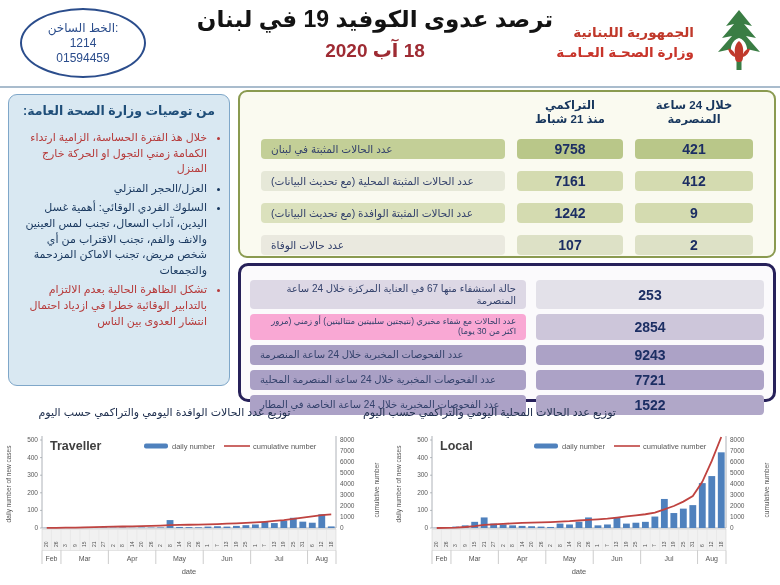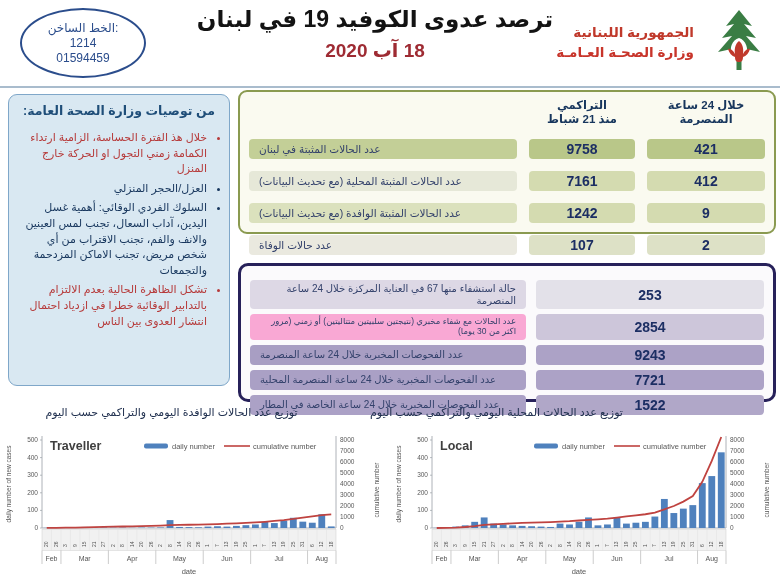--- a/index.html
+++ b/index.html
@@ -30,22 +30,22 @@
     background:#d9e8f2;border:1px solid #7fa7c9;border-radius:9px;padding:0 8px;direction:rtl;
   }
   .sidebar-title{color:#1f4e79;font-weight:bold;font-size:12.5px;text-align:center;margin:8px 0 12px}
   .sidebar ul{margin:0;padding:0 14px 0 2px;list-style:disc;font-size:11px;line-height:1.42;text-align:right}
   .sidebar li{margin-bottom:4px}
   .sidebar li.red{color:#b63a3a}
   .sidebar li.navy{color:#17365d}
 
   
   .cases-table{
-    position:absolute;left:238px;top:90px;width:538px;height:144px;box-sizing:border-box;
-    background:#fafaf0;border:2px solid #8a9a50;border-radius:9px;padding:6px 9px;
+    position:absolute;left:238px;top:90px;width:538px;height:168px;box-sizing:border-box;
+    background:#fafaf0;border:2px solid #8a9a50;border-radius:9px;padding:6px 21px;
     display:grid;grid-template-columns:1fr 106px 118px;column-gap:10px;row-gap:5px;
     direction:ltr;align-content:space-between;gap:12px;
   }
   .cases-table .hdr{color:#17365d;font-weight:bold;font-size:11.5px;text-align:center;line-height:1.25;direction:rtl;align-self:end}
   .pill{border-radius:4px;display:flex;align-items:center;justify-content:center}
   .lblpill{font-size:10.5px;color:#33416b;padding:3px 10px;justify-content:flex-end;text-align:right;direction:rtl;line-height:1.15}
   .numpill{font-weight:bold;font-size:14px;color:#1c2e63;padding:2px 4px}
   .g1{background:#c3cf97}.g1n{background:#b9c789}
   .g2{background:#e6e8d8}.g2n{background:#d4dbb0}
   .g3{background:#dbe1bd}.g3n{background:#d4dbb0}
@@ -61,21 +61,21 @@
   }
   .stats-table .lblpill{font-size:10px}
   .stats-table .small{font-size:8.5px}
   .p1{background:#ddd8e5}.p1n{background:#e3e1e9}
   .p2{background:#f9a8d4}.p2n{background:#cdc6da}
   .p3{background:#a89ec3}.p3n{background:#aca2c6}
   .p4{background:#aaa0c5}.p4n{background:#aca2c6}
   .p5{background:#aba1c6}.p5n{background:#b0a7c8}
 
   
-  .chart-titles{position:absolute;top:406px;left:9px;width:650px;display:flex;direction:ltr}
+  .chart-titles{position:absolute;top:406px;left:2px;width:650px;display:flex;direction:ltr}
   .chart-title{width:50%;text-align:center;font-size:11px;color:#20304f;direction:rtl}
   .chart-box{position:absolute;top:428px;width:386px;height:156px}
   .chart-box.left{left:2px}.chart-box.right{left:392px}
   svg text{font-family:"Liberation Sans","DejaVu Sans",sans-serif}
 </style>
 </head>
 <body>
 
 <div class="header">
   <div class="hotline">

